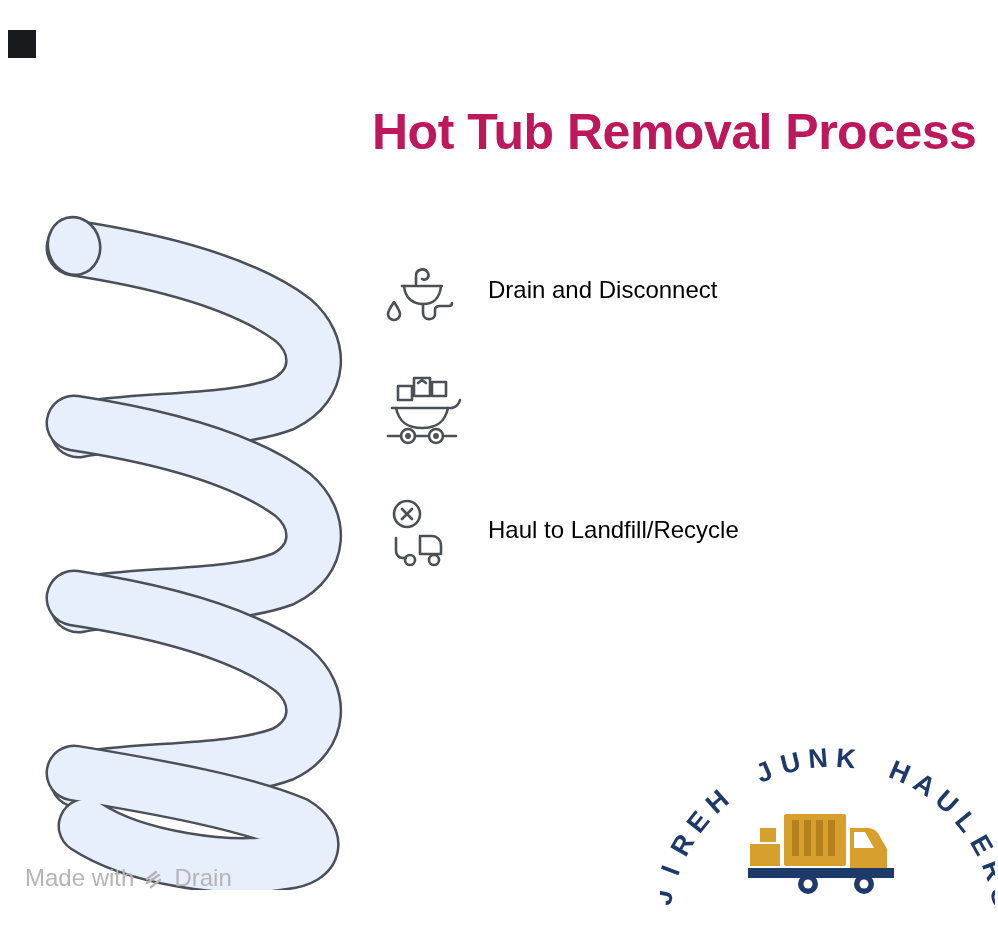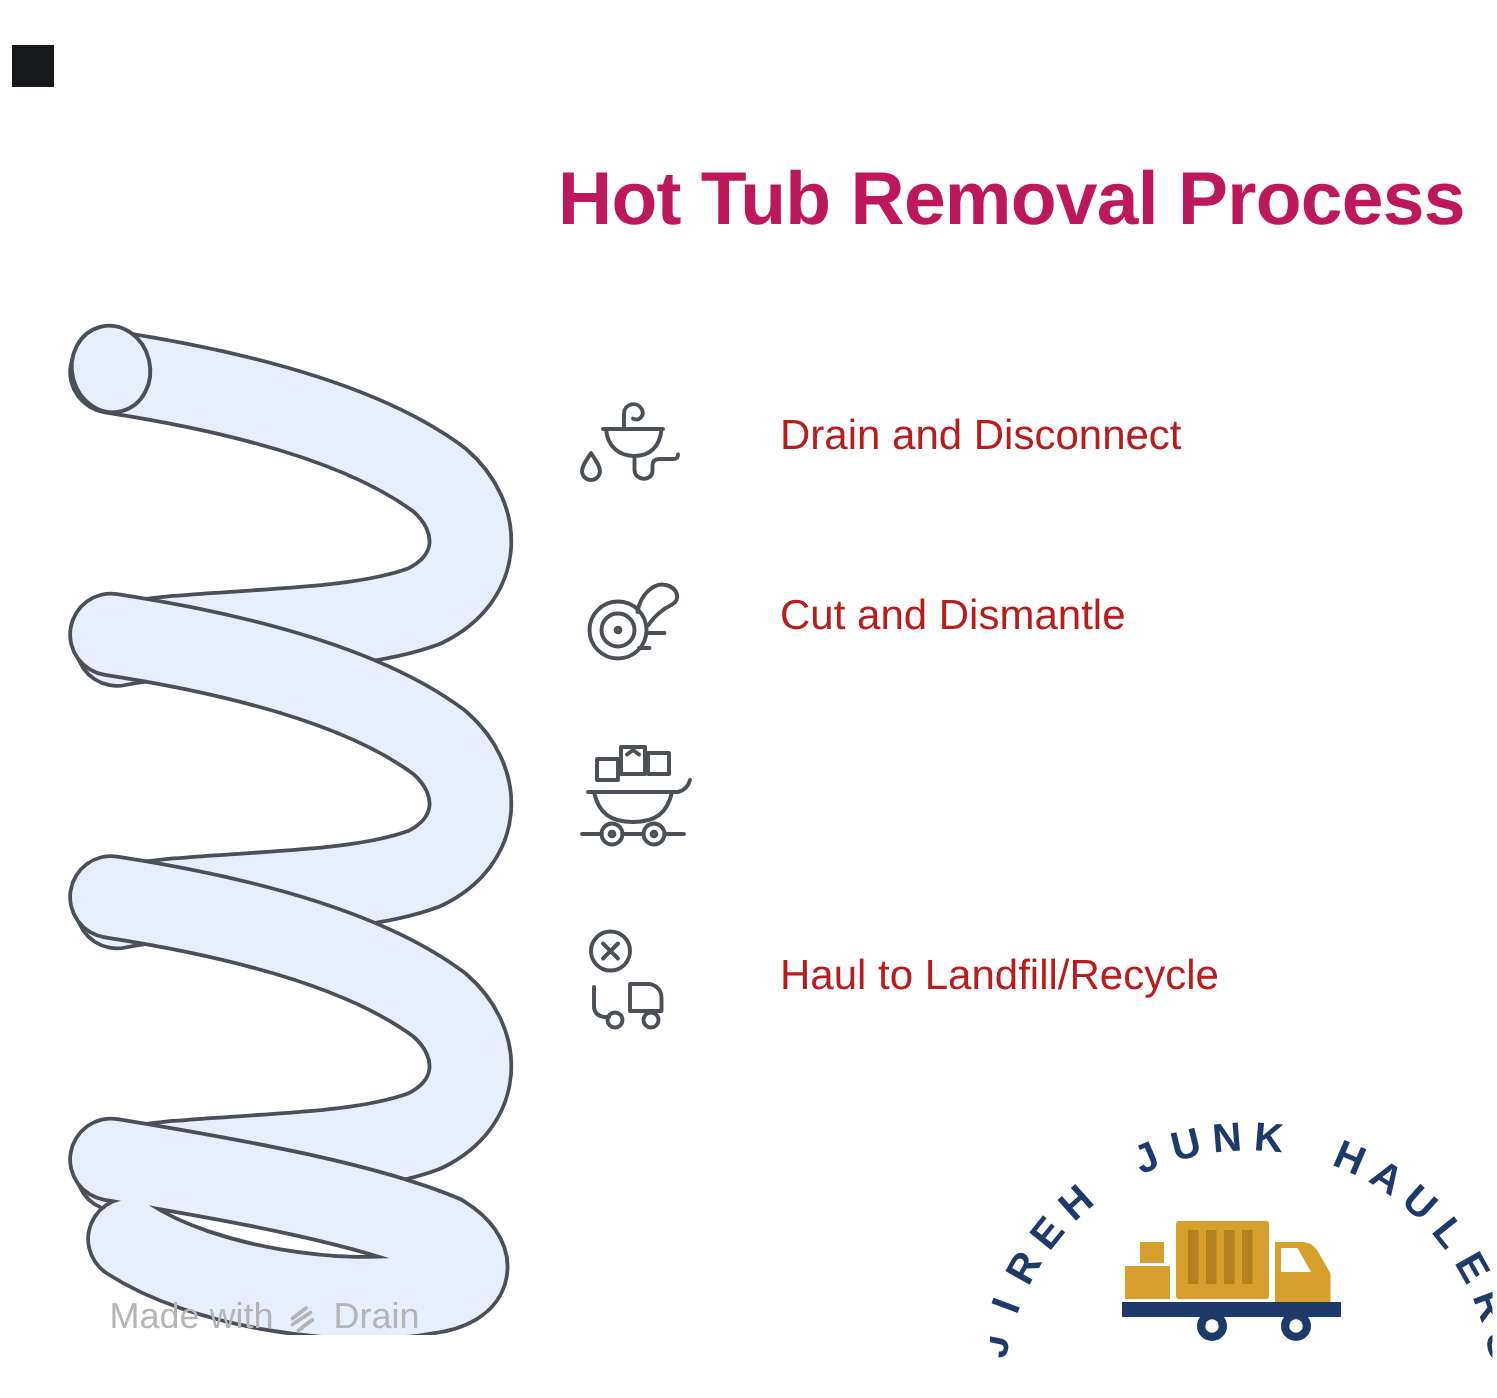--- a/index.html
+++ b/index.html
@@ -13,24 +13,24 @@
     position:absolute; left:358px; top:103px; width:600px;
     font-size:50px; font-weight:700; color:#be185d; letter-spacing:-0.5px; white-space:nowrap;margin-left:14px;
   }
   .spring-svg { position:absolute; left:25px; top:190px; }
   .steps { position:absolute; left:382px; top:230px; width:480px; }
   .step-row { display:flex; align-items:center; height:120px; gap:26px; }
   .step-icon { width:80px; height:80px; flex:0 0 80px; }
   .step-icon path, .step-icon circle, .step-icon line, .step-icon rect, .step-icon ellipse {
     fill:none; stroke:#4b5056; stroke-width:2.6; stroke-linecap:round; stroke-linejoin:round;
   }
-  .step-label { font-size:28px; color:#b91c1c; white-space:nowrap;margin-left:32px; }
+  .step-label { font-size:24px; color:#000000; white-space:nowrap; }
   .watermark {
     position:absolute; left:25px; top:864px; display:flex; align-items:center; gap:8px;
-    font-size:24px; color:#b5b5b7;margin-left:48px;
+    font-size:24px; color:#b5b5b7;
   }
   .napkin-glyph path { stroke:#b5b5b7; stroke-width:2.6; stroke-linecap:round; fill:none; }
   .logo-svg { position:absolute; left:660px; top:738px; }
   .arc-letter { font-family:"Liberation Sans", sans-serif; font-size:27px; font-weight:700; text-anchor:middle; }
 </style>
 </head>
 <body>
 
 <div class="canvas">
 
@@ -64,31 +64,20 @@
       <svg class="step-icon" viewBox="0 0 80 80">
         <path d="M34,34 v-8 c0,-7 9,-9 12,-3 c2,5 -3,8 -6,6"></path>
         <path d="M20,36 h40"></path>
         <path d="M22,36 c1,12 9,18 19,18 c10,0 17,-6 18,-18"></path>
         <path d="M12,52 c-4,6 -6,9 -6,12 a6,6 0 0 0 12,0 c0,-3 -2,-6 -6,-12 z"></path>
         <path d="M41,54 v9 c0,8 12,8 12,1 v-4 c0,-3 2,-4 5,-4 h9 c2,0 3,-1 3,-3"></path>
       </svg>
       <span class="step-label">Drain and Disconnect</span>
     </div>
 
-    <div class="step-row">
-      <svg class="step-icon" viewBox="0 0 80 80">
-        <circle cx="30" cy="50" r="19"></circle>
-        <circle cx="30" cy="50" r="11"></circle>
-        <circle cx="30" cy="50" r="1.6" fill="#4b5056"></circle>
-        <path d="M43,38 C45,26 54,18 62,20 C70,22 72,30 66,33 C60,36 54,41 50,47"></path>
-        <path d="M49,52 h12"></path>
-        <path d="M44,62 h7"></path>
-      </svg>
-      <span class="step-label">Cut and Dismantle</span>
-    </div>
 
     <div class="step-row">
       <svg class="step-icon" viewBox="0 0 80 80">
         <rect x="32" y="8" width="16" height="18"></rect>
         <rect x="16" y="16" width="14" height="14"></rect>
         <rect x="50" y="12" width="14" height="14"></rect>
         <path d="M36,13 l4,-3 l4,3"></path>
         <path d="M10,38 h60"></path>
         <path d="M70,38 c4,-1 7,-4 8,-8"></path>
         <path d="M14,38 c3,14 11,20 26,20 c15,0 23,-6 26,-20"></path>

